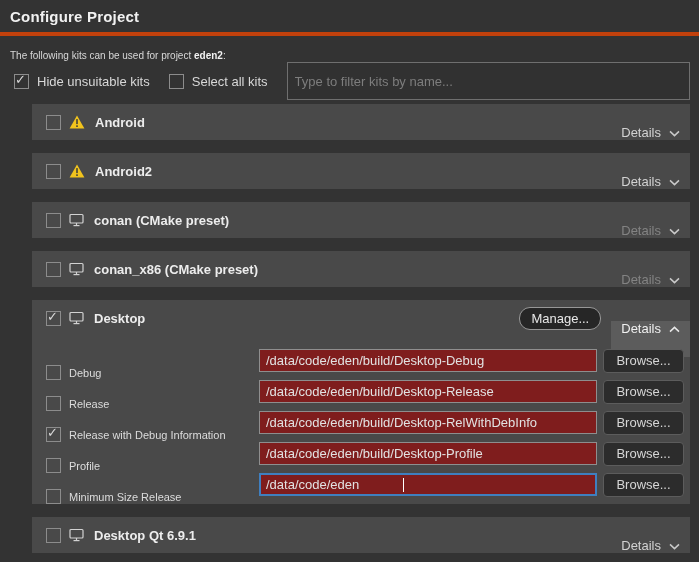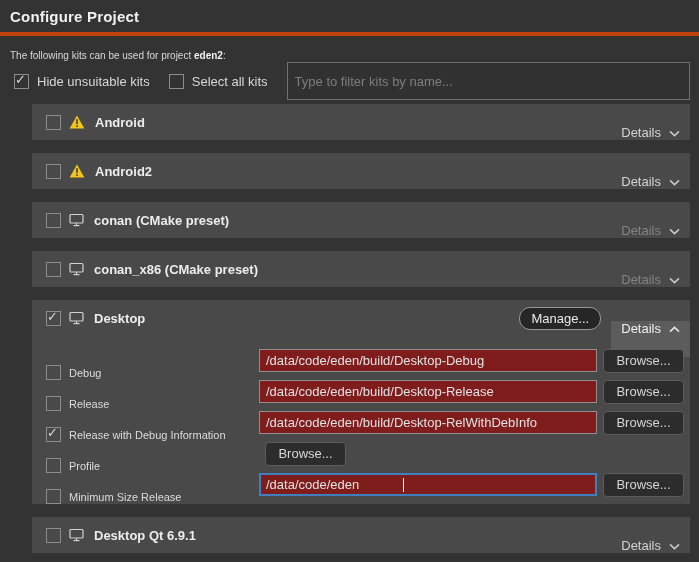--- a/index.html
+++ b/index.html
@@ -248,20 +248,21 @@
           </span>
           <input class="path-input" type="text" value="/data/code/eden/build/Desktop-RelWithDebInfo" style="">
           <button class="browse-btn">Browse...</button>
         </div>
 
         <div class="cfg-row">
           <span class="cfg-left">
             <span class="cb"></span>
             <span>Profile</span>
           </span>
+          <input class="path-input" type="text" value="/data/code/eden/build/Desktop-Profile" style="">
           <button class="browse-btn">Browse...</button>
         </div>
 
         <div class="cfg-row">
           <span class="cfg-left">
             <span class="cb"></span>
             <span>Minimum Size Release</span>
           </span>
           <div class="path-input focused">
             <span>/data/code/eden</span>

